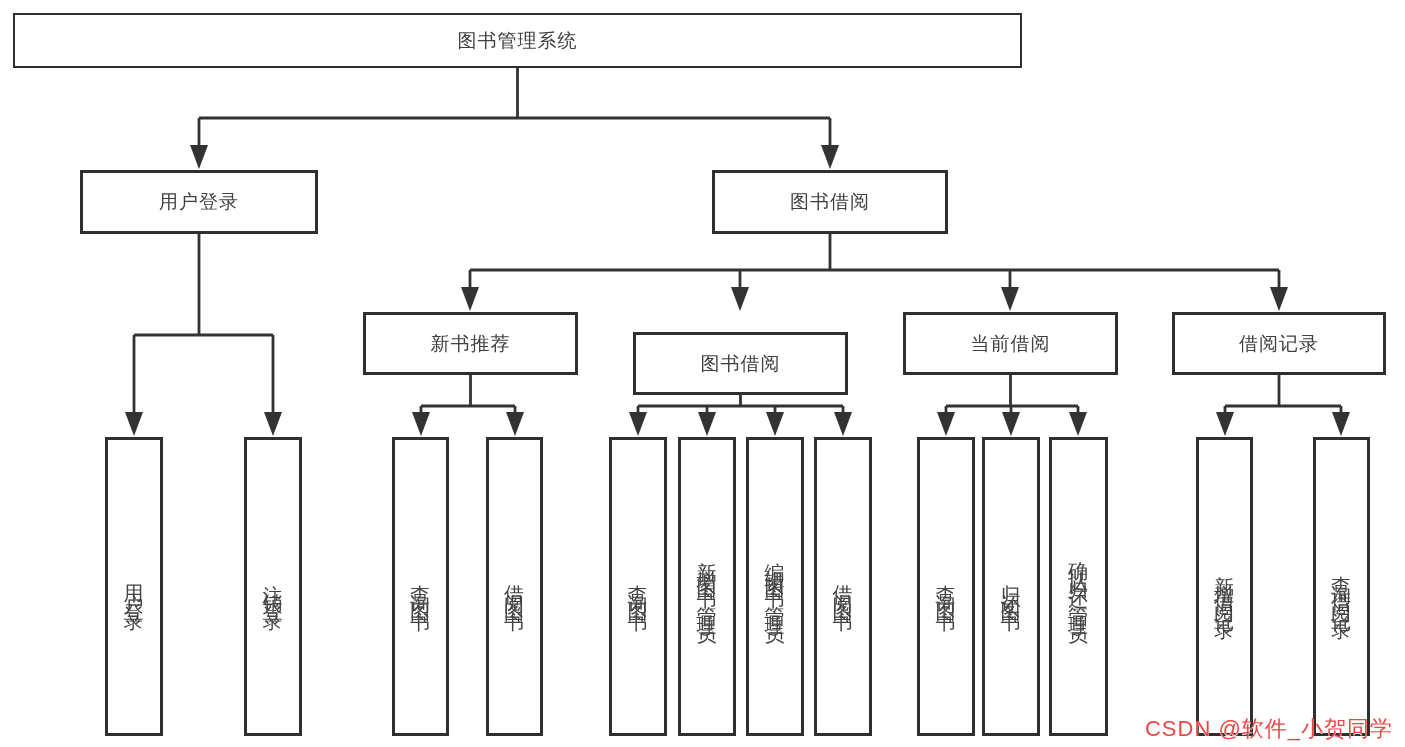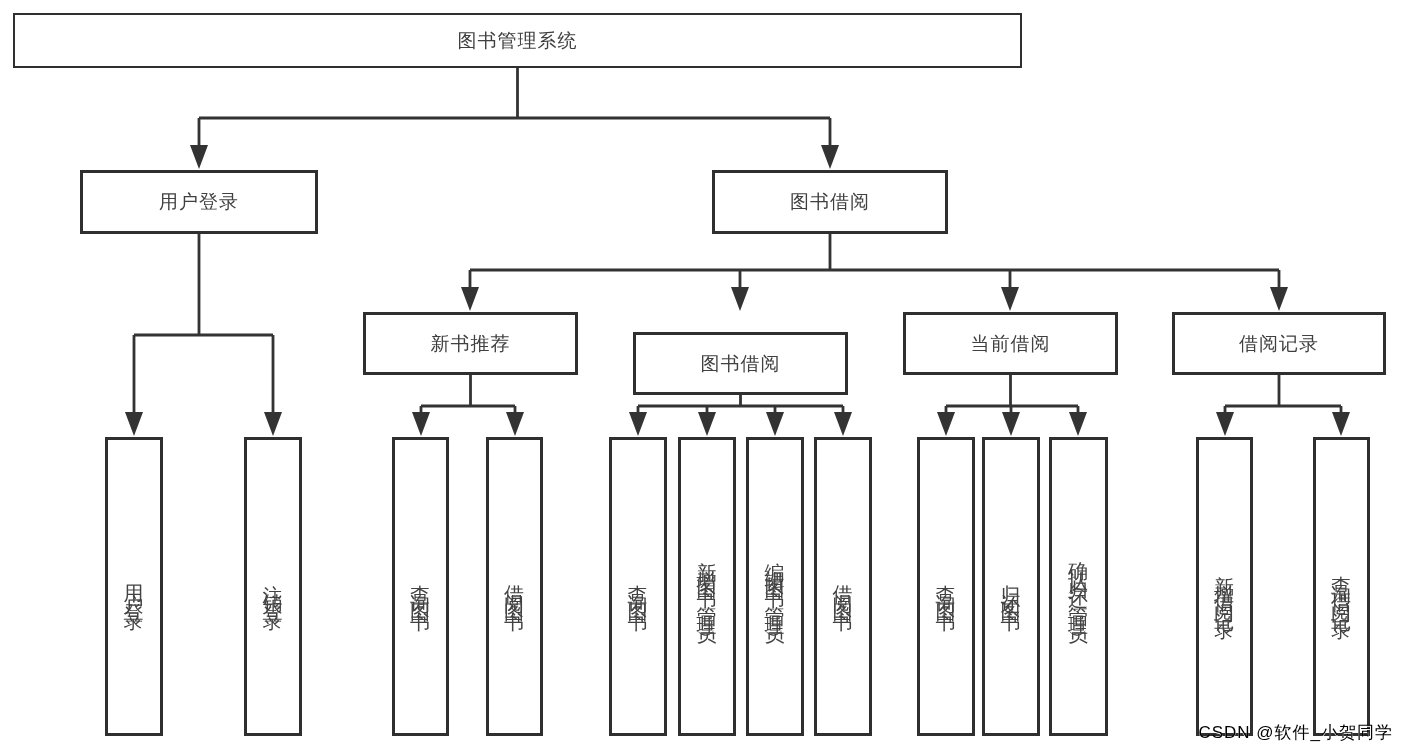--- a/index.html
+++ b/index.html
@@ -81,22 +81,22 @@
   #n-cb-query-book     { left: 917px; }
   #n-cb-return-book    { left: 982px; }
   #n-cb-confirm-return { left: 1049px; width: 59px; }
   #n-br-add-record     { left: 1196px; width: 57px; }
   #n-br-query-record   { left: 1313px; width: 57px; }
 
   .watermark {
     position: absolute;
     right: 12px;
     bottom: 3px;
-    font-size: 17px;
-    color: #000000;
+    font-size: 22px;
+    color: #ef4444;
     letter-spacing: 1px;
     z-index: 5;
     text-shadow: 0 1px 0 #ffffff;
   }
 </style>
 </head>
 <body>
 
 <div class="canvas">
 

